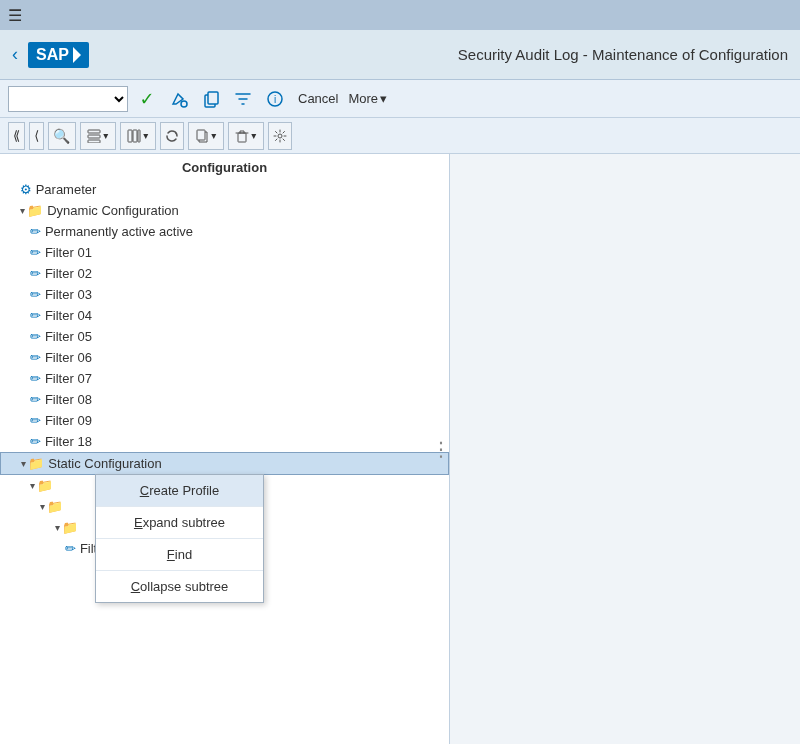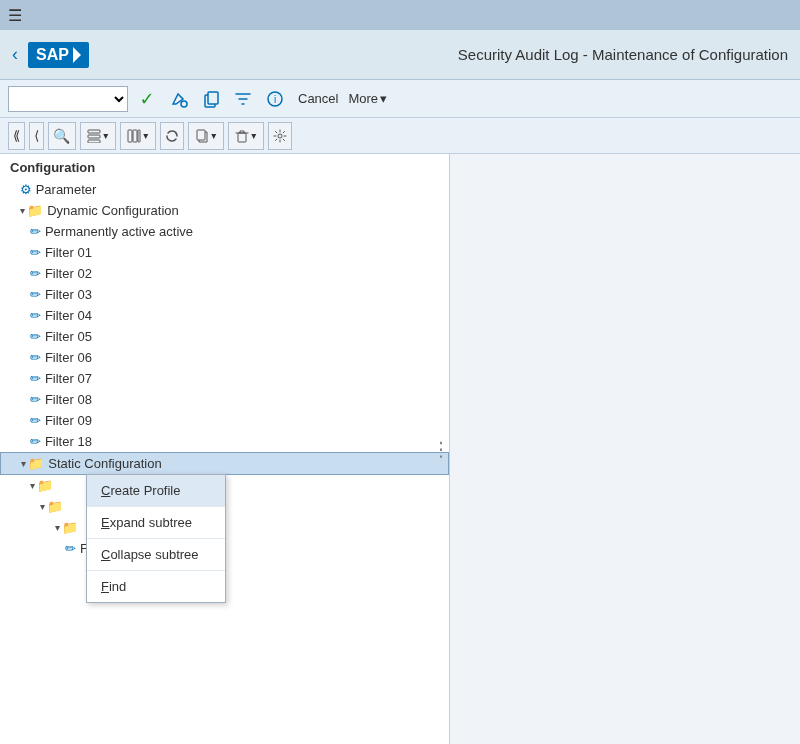--- a/index.html
+++ b/index.html
@@ -133,20 +133,21 @@
       height: calc(744px - 30px - 50px - 38px - 36px);
     }
 
     
     .tree-panel {
       width: 450px;
       overflow-y: auto;
       border-right: 1px solid #c0d0e0;
       background: #fff;
       position: relative;
+      text-align: center;
     }
 
     .tree-section-label {
       padding: 6px 10px 4px 10px;
       font-size: 13px;
       font-weight: bold;
       color: #333;
     }
 
     .tree-item {
@@ -175,23 +176,23 @@
 
     
     .right-panel {
       flex: 1;
       background: #f0f4f8;
     }
 
     
     .context-menu {
       position: absolute;
-      left: 86px;
+      left: 95px;
       top: 320px;
-      width: 140px;
+      width: 169px;
       background: #fff;
       border: 1px solid #a0b0c0;
       box-shadow: 2px 2px 6px rgba(0,0,0,0.2);
       z-index: 100;
     }
     .context-menu-item {
       padding: 8px 14px;
       cursor: pointer;
       font-size: 13px;
       color: #333;
@@ -409,23 +410,23 @@
     <div class="drag-handle" style="top: 50%; right: -2px; color:#888; font-size:20px;">⋮</div>
 
     <div class="context-menu">
       <div class="context-menu-item active">
         <span style="text-decoration:underline;">C</span><span>reate Profile</span>
       </div>
       <div class="context-menu-item">
         <span style="text-decoration:underline;">E</span><span>xpand subtree</span>
       </div>
       <div class="context-menu-item">
+        <span style="text-decoration:underline;">F</span><span>ind</span>
+      </div>
+      <div class="context-menu-item">
         <span style="text-decoration:underline;">C</span><span>ollapse subtree</span>
       </div>
-      <div class="context-menu-item">
-        <span style="text-decoration:underline;">F</span><span>ind</span>
-      </div>
     </div>
 
   </div>
 
   <div class="right-panel"></div>
 </div>
 
 </body></html>

